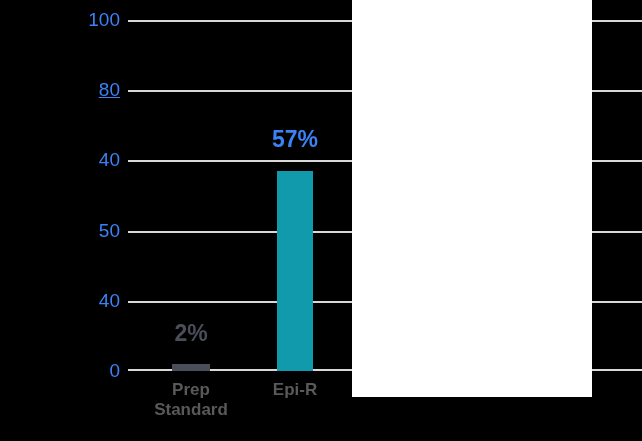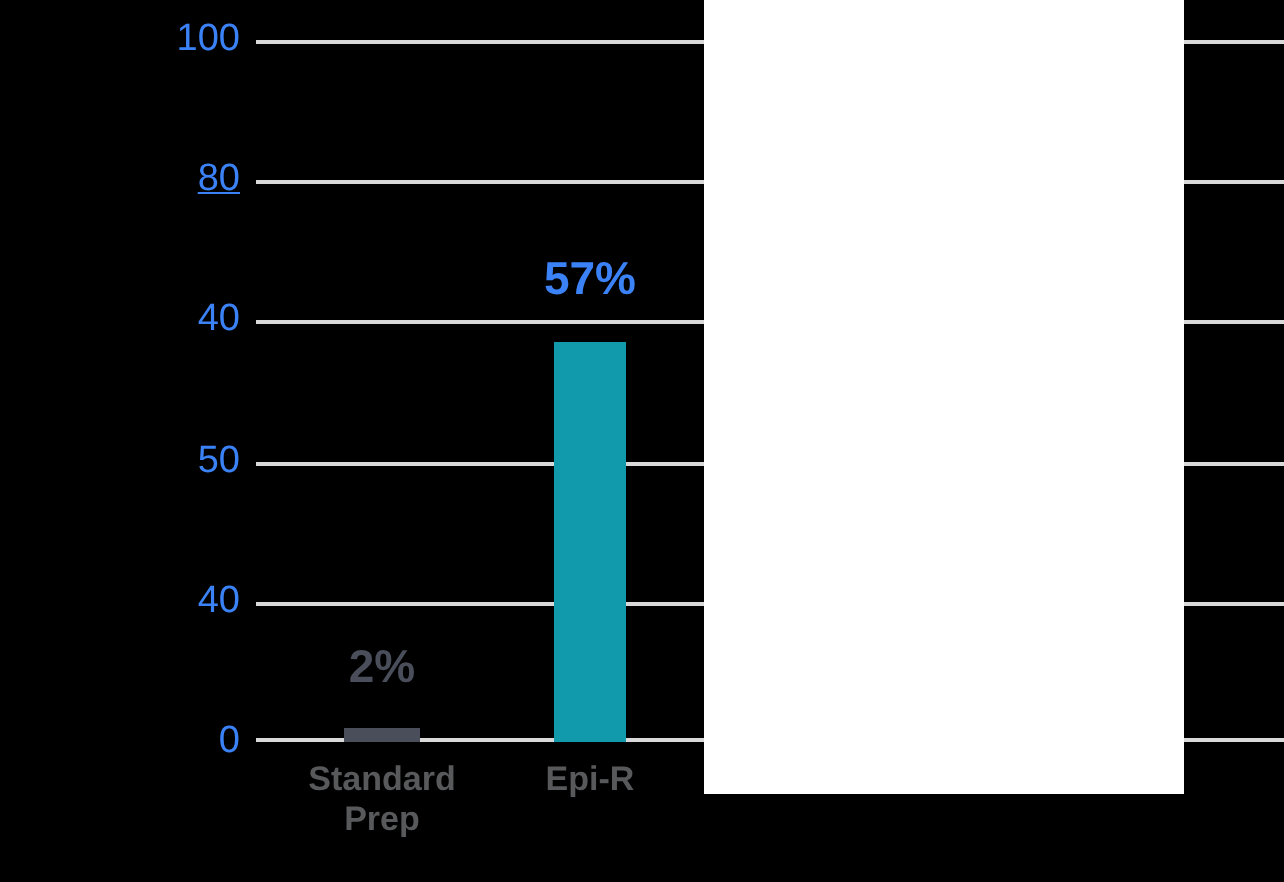--- a/index.html
+++ b/index.html
@@ -129,22 +129,22 @@
   <div class="ytick-wrap" style="top:361px;"><span>0</span></div>
 
   <div class="yaxis-title">
     
   </div>
 
   <div class="value-label" style="left:151px; top:322px; width:80px; color:#4a4e5a;">2%</div>
   <div class="value-label" style="left:255px; top:128px; width:80px; color:#3b82f6;">57%</div>
 
   <div class="cat-label" style="left:131px; top:380px; width:120px;">
+    <div>Prep</div>
     <div>Standard</div>
-    <div>Prep</div>
   </div>
   <div class="cat-label" style="left:235px; top:380px; width:120px;">
     <div>Epi-R</div>
   </div>
 
   <div class="white-panel"></div>
 
 </div>
 
 </body></html>

